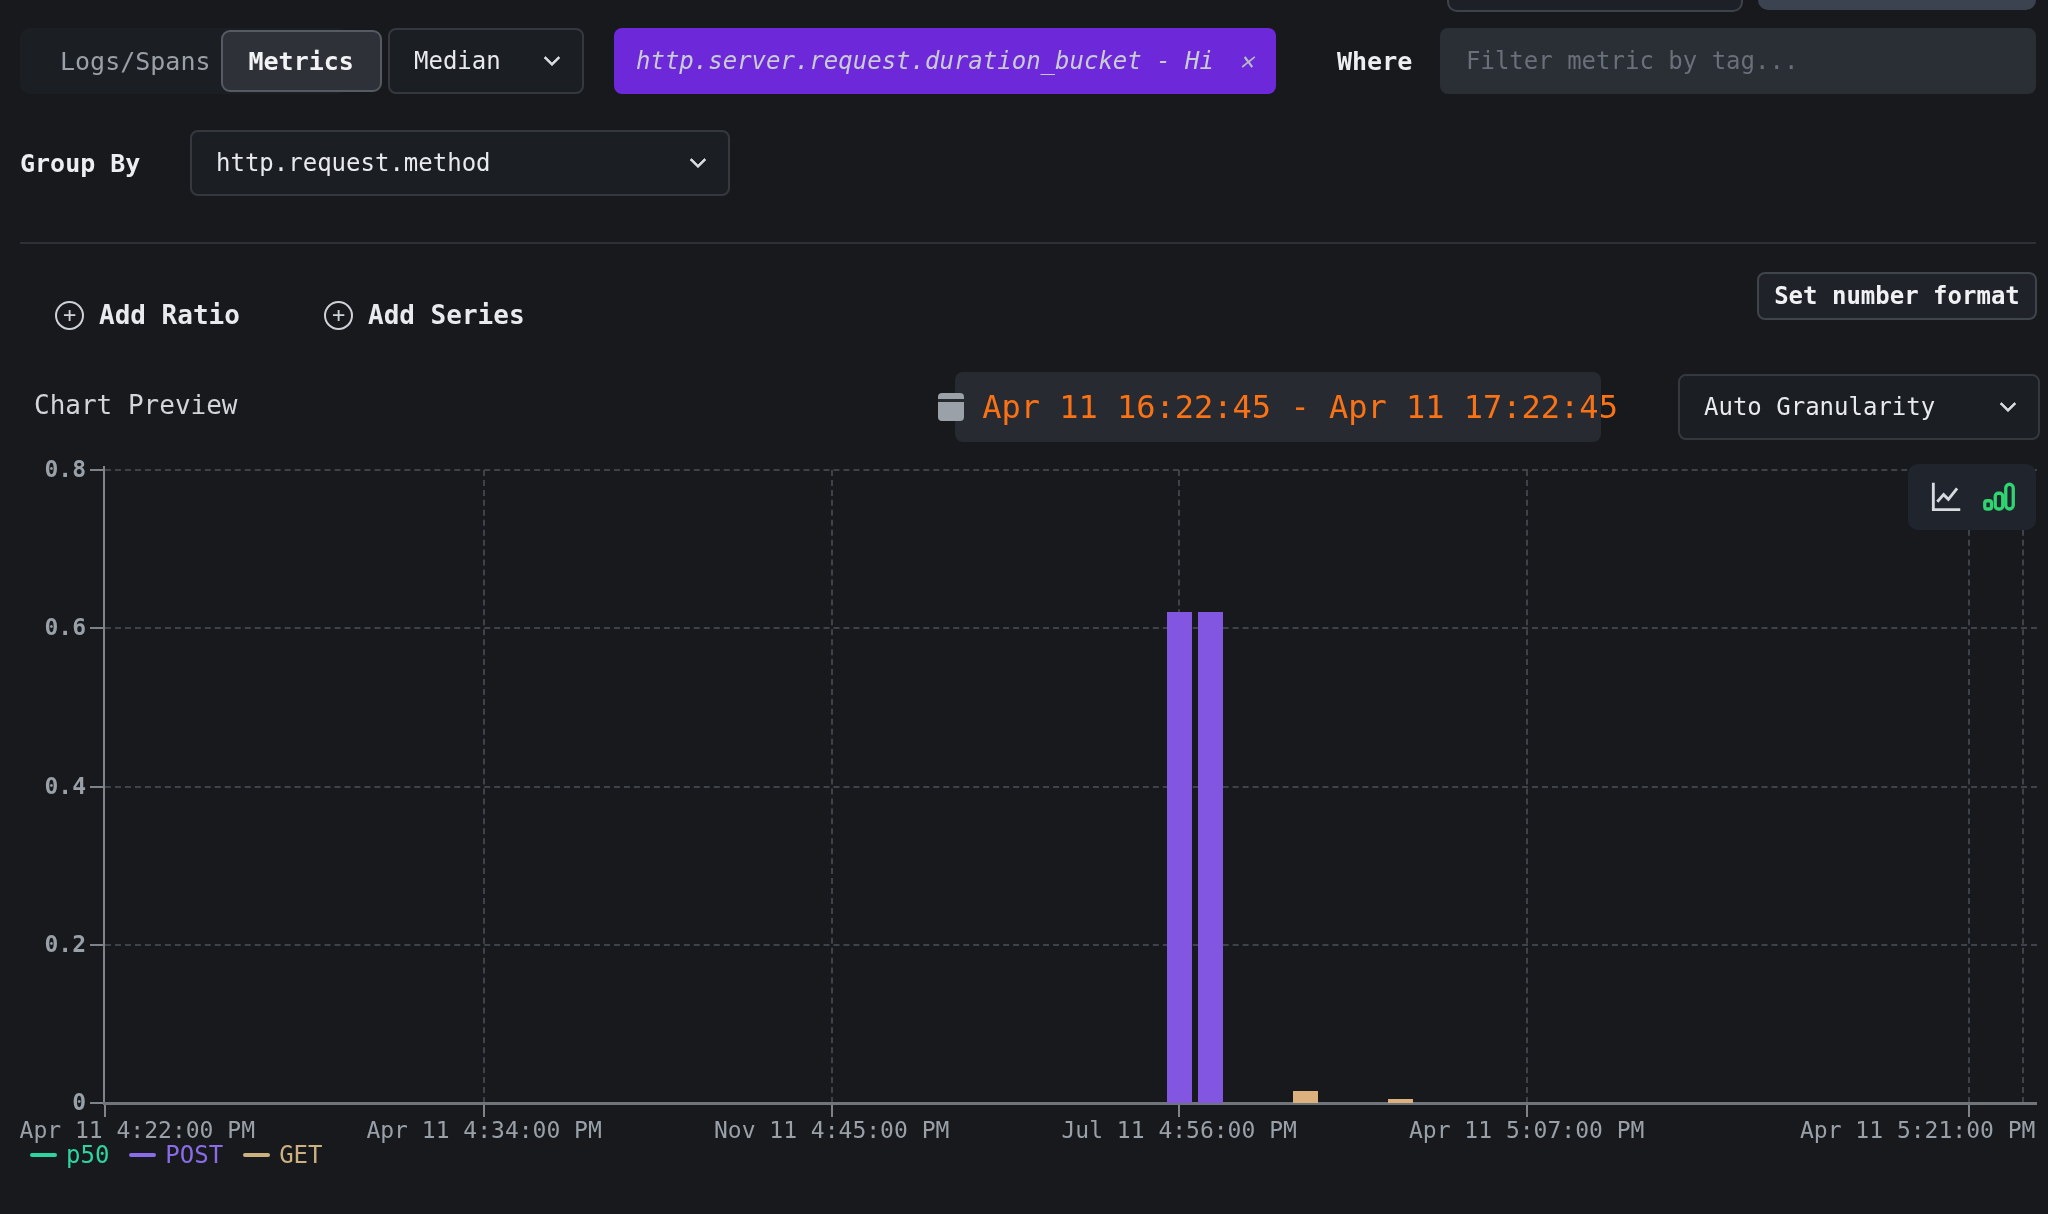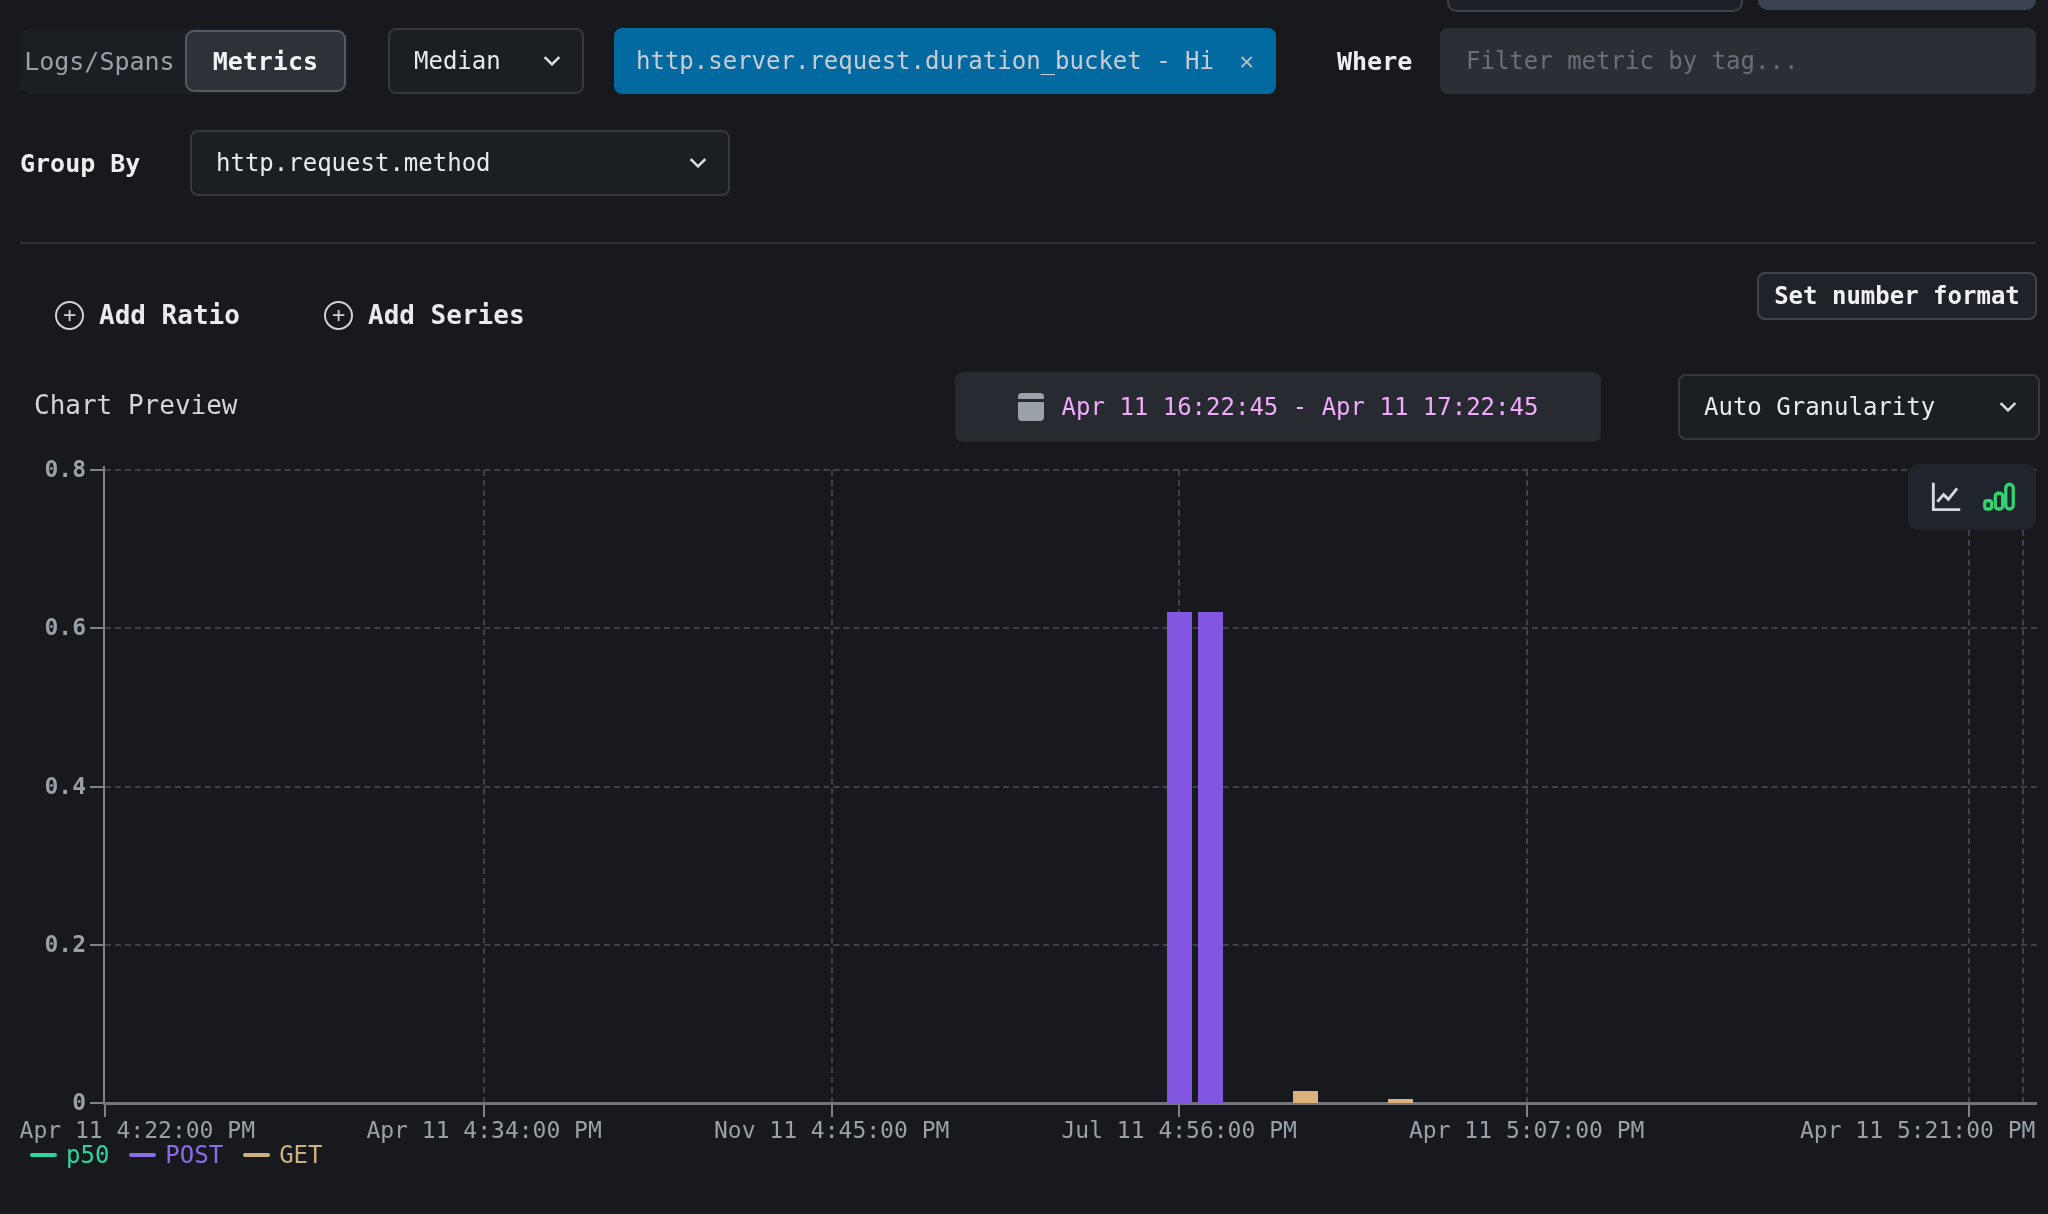--- a/index.html
+++ b/index.html
@@ -6,32 +6,32 @@
   html,body { background:#101216; }
   body { font-family:"DejaVu Sans Mono","Liberation Mono",monospace; }
   #app { position:relative; width:2048px; height:1214px; background:#17191d; overflow:hidden; }
 
   
   .top-partial-input { position:absolute; left:1447px; top:-42px; width:296px; height:54px;
     border:2px solid #3d424b; border-radius:10px; background:#1d2026; }
   .top-partial-button { position:absolute; left:1758px; top:-40px; width:278px; height:50px;
     background:#3b4350; border-radius:10px; }
   .seg-wrap { position:absolute; left:20px; top:28px; width:328px; height:66px;
-    background:#1b1e23; border-radius:10px; display:flex; align-items:center;justify-content:flex-end; }
+    background:#1b1e23; border-radius:10px; display:flex; align-items:center; }
   .seg-inactive { padding:0 10px 0 40px; font-size:25px; color:#9aa0a8; }
   .seg-active { margin-left:auto; margin-right:2px; height:62px; display:flex; align-items:center;
     padding:0 26px; background:#2e3238; border:2px solid #565b63; border-radius:9px;
     font-size:25px; font-weight:bold; color:#f2f3f5; }
   .select { position:absolute; height:66px; background:#1b1e23; border:2px solid #35393f;
     border-radius:8px; display:flex; align-items:center; padding:0 24px; gap:18px; }
   .select .val { font-size:24px; color:#e8eaee; white-space:nowrap; }
   .chev { width:12px; height:12px; border-right:3px solid #d6d9de; border-bottom:3px solid #d6d9de;
     transform:rotate(45deg); border-radius:1px; margin-top:-6px; flex:none; }
-  .pill { position:absolute; left:614px; top:28px; width:662px; height:66px; background:#0369a1;
-    border-radius:8px; display:flex; align-items:center; padding:0 22px; gap:14px; }
+  .pill { position:absolute; left:614px; top:28px; width:662px; height:66px; background:#6d28d9;
+    border-radius:8px; display:flex; align-items:center; padding:0 22px; gap:14px;font-style:italic; }
   .pill .val { font-size:24px; color:#c9cdd3; white-space:nowrap; overflow:hidden; }
   .x-icon { font-size:24px; color:#b7bcc3; margin-left:auto; cursor:pointer; }
   .lbl-bold { position:absolute; font-size:25px; font-weight:bold; color:#eceef0;
     height:66px; display:flex; align-items:center; }
   .filter-input { position:absolute; left:1440px; top:28px; width:596px; height:66px;
     background:#2a2e35; border:none; border-radius:8px; padding:0 26px;
     font-family:inherit; font-size:24px; color:#e8eaee; outline:none; }
   .filter-input::placeholder { color:#697079; }
 
   .divider { position:absolute; left:20px; top:242px; width:2016px; height:2px; background:#2d3036; }
@@ -43,21 +43,21 @@
 
   .fmt-btn { position:absolute; left:1757px; top:272px; width:280px; height:48px;
     background:#1f2329; border:2px solid #40444b; border-radius:8px;
     display:flex; align-items:center; justify-content:center;
     font-size:24px; font-weight:bold; color:#f0f1f3; cursor:pointer; }
 
   .chart-title { position:absolute; left:34px; top:390px; font-size:26px; color:#d2d6db; }
   .date-range { position:absolute; left:955px; top:372px; width:646px; height:70px;
     background:#272a31; border-radius:8px; display:flex; align-items:center;
     justify-content:center; gap:18px; cursor:pointer; }
-  .date-range .val { font-size:24px; color:#f0abfc; white-space:nowrap; }
+  .date-range .val { font-size:32px; color:#f97316; white-space:nowrap; }
   .cal-icon { width:26px; height:28px; background:#9aa1a8; border-radius:4px; position:relative; flex:none; }
   .cal-icon::after { content:""; position:absolute; left:0; right:0; top:6px; height:3px; background:#272a31; }
 
   
   #plot { position:absolute; left:0; top:0; width:2048px; height:1214px; pointer-events:none; }
   .hgrid { position:absolute; height:0; border-top:2px dashed #3e434b; }
   .vgrid { position:absolute; width:0; border-left:2px dashed #3e434b; }
   .yaxis { position:absolute; left:103px; top:466px; width:2px; height:639px; background:#7e838a; }
   .xaxis { position:absolute; left:103px; top:1102px; width:1934px; height:3px; background:#70757c; }
   .ytick { position:absolute; width:14px; height:2px; background:#7e838a; }

